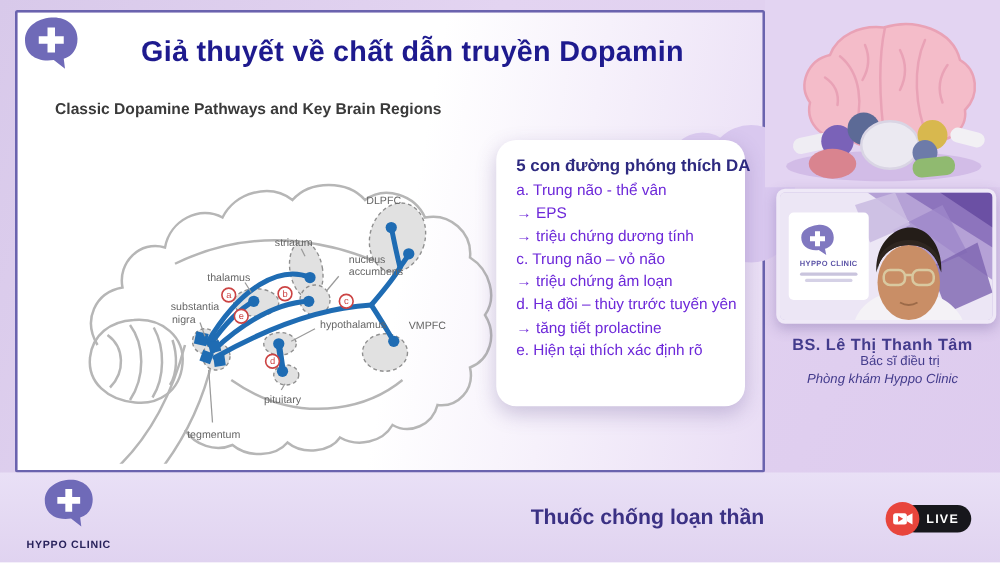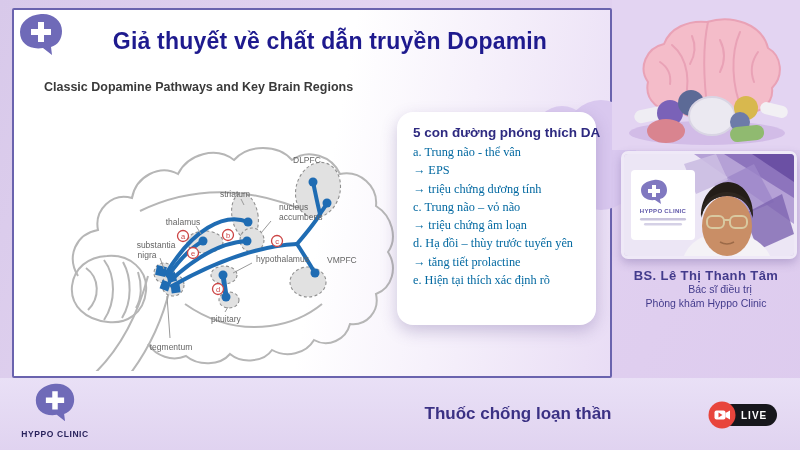--- a/index.html
+++ b/index.html
@@ -16,30 +16,30 @@
   .diagram-heading{position:absolute;left:44px;top:80px;font-size:12.5px;font-weight:bold;color:#3a3a3a;}
   .diagram{position:absolute;left:20px;top:126px;}
   .deco-cloud{position:absolute;left:552px;top:90px;width:70px;height:110px;
     background:#d9c8ef;border-radius:40px;}
   .deco-cloud2{position:absolute;left:520px;top:96px;width:56px;height:56px;
     background:#ddcdf1;border-radius:50%;}
   .info-card{position:absolute;left:397px;top:112px;width:170px;height:188px;
     background:#ffffff;border-radius:16px;padding:13px 13px 12px 16px;
     box-shadow:0 6px 16px rgba(90,70,140,.28);}
   .info-card .heading{font-size:13.5px;font-weight:bold;color:#2e2a80;margin-bottom:3px;white-space:nowrap;}
-  .info-card .line{font-size:12.3px;line-height:18.3px;color:#0369a1;white-space:nowrap;font-family:Liberation Serif, serif;}
+  .info-card .line{font-size:12.3px;line-height:18.3px;color:#6d28d9;white-space:nowrap;}
   
   .brainart{position:absolute;left:612px;top:0;}
   .video{position:absolute;left:621px;top:151px;width:170px;height:102px;
     border:3px solid #efe9f7;border-radius:7px;overflow:hidden;
     box-shadow:0 4px 10px rgba(90,70,140,.3);background:#cfc2e6;}
   .presenter-info{position:absolute;left:612px;top:268px;width:188px;text-align:center;color:#433b8c;}
   .presenter-info .name{font-size:13px;font-weight:bold;letter-spacing:.4px;}
   .presenter-info .role{font-size:10.5px;margin-top:0;padding-left:28px;}
-  .presenter-info .org{font-size:10.5px;margin-top:2px;}
+  .presenter-info .org{font-size:10.5px;margin-top:2px;font-style:italic;}
   
   .footer{position:absolute;left:0;top:378px;width:800px;height:72px;
     background:linear-gradient(180deg,#e9e0f6,#e0d3f0);}
   .f-hyppo{position:absolute;left:16px;top:4px;width:78px;text-align:center;}
   .f-hyppo .lbl{font-size:8.5px;font-weight:bold;letter-spacing:.6px;color:#29235c;margin-top:1px;}
   .f-docquity{position:absolute;left:96px;top:22px;display:flex;align-items:center;gap:5px;}
   .f-docquity .txt{font-size:22px;font-weight:bold;color:#141414;letter-spacing:.2px;}
   .f-topic{position:absolute;left:398px;top:26px;width:240px;text-align:center;
     font-size:17px;font-weight:bold;color:#3b3184;}
   .f-live{position:absolute;left:708px;top:24px;height:26px;display:flex;align-items:center;}

